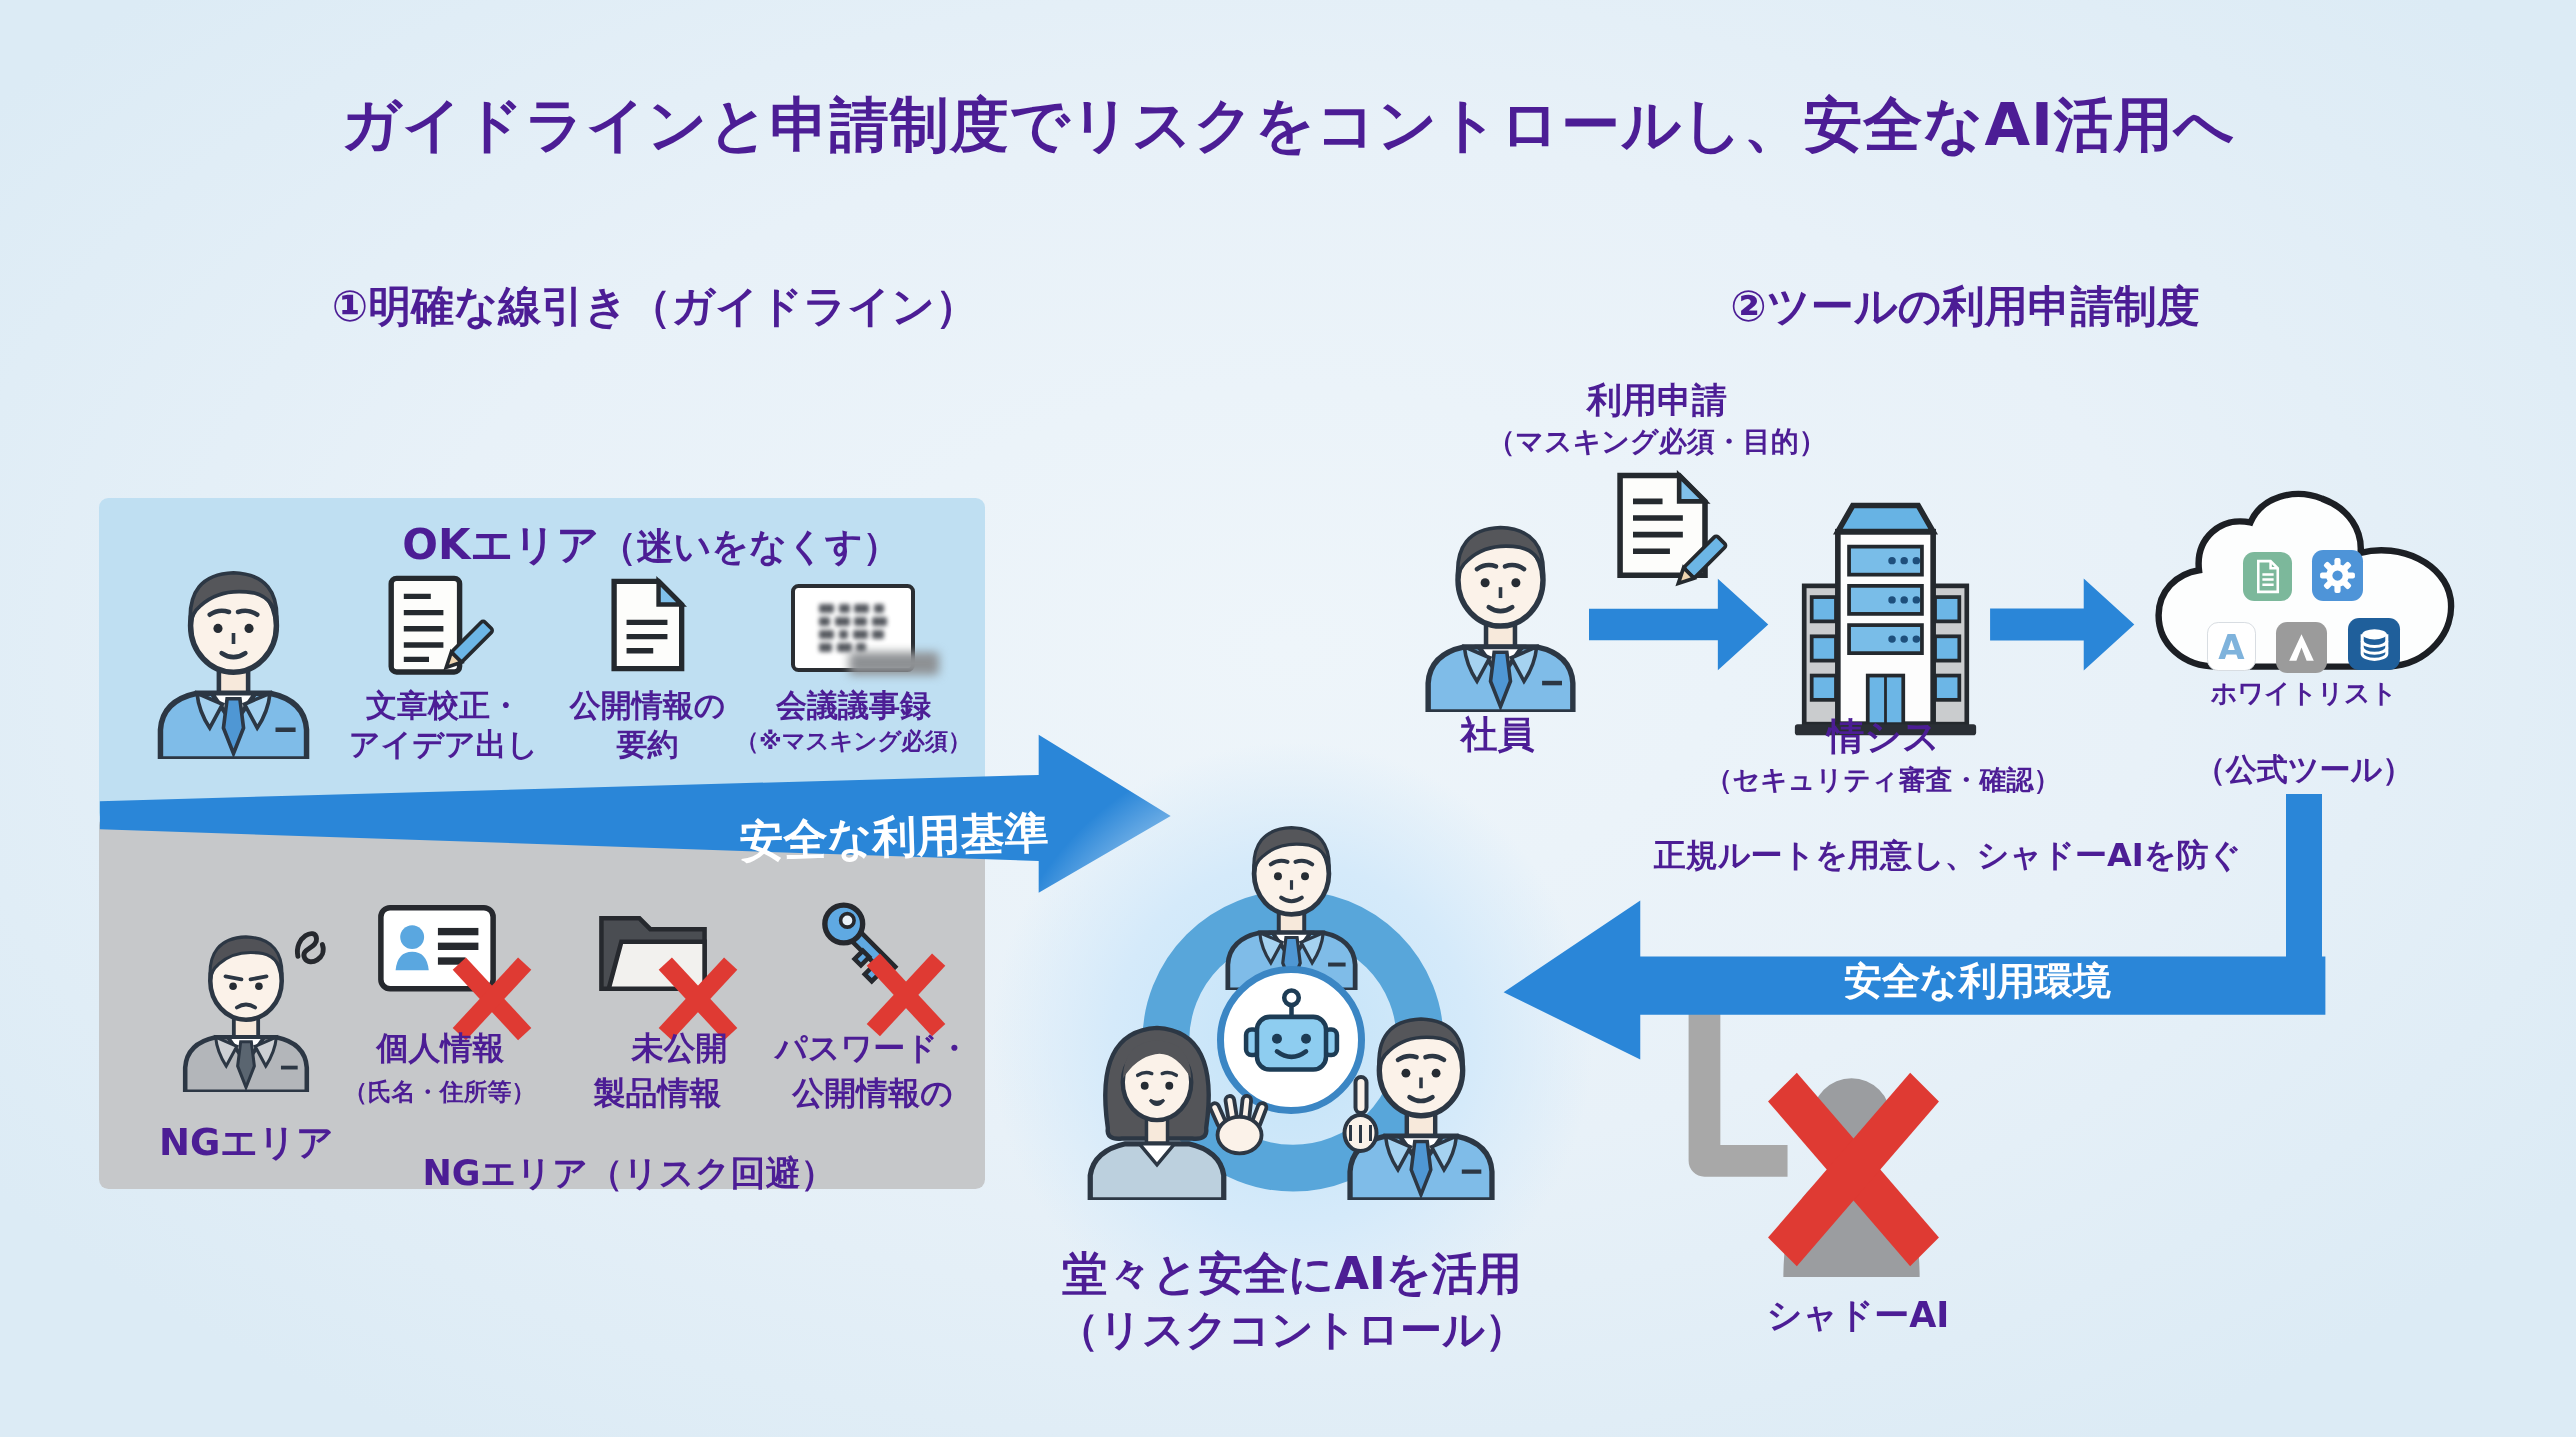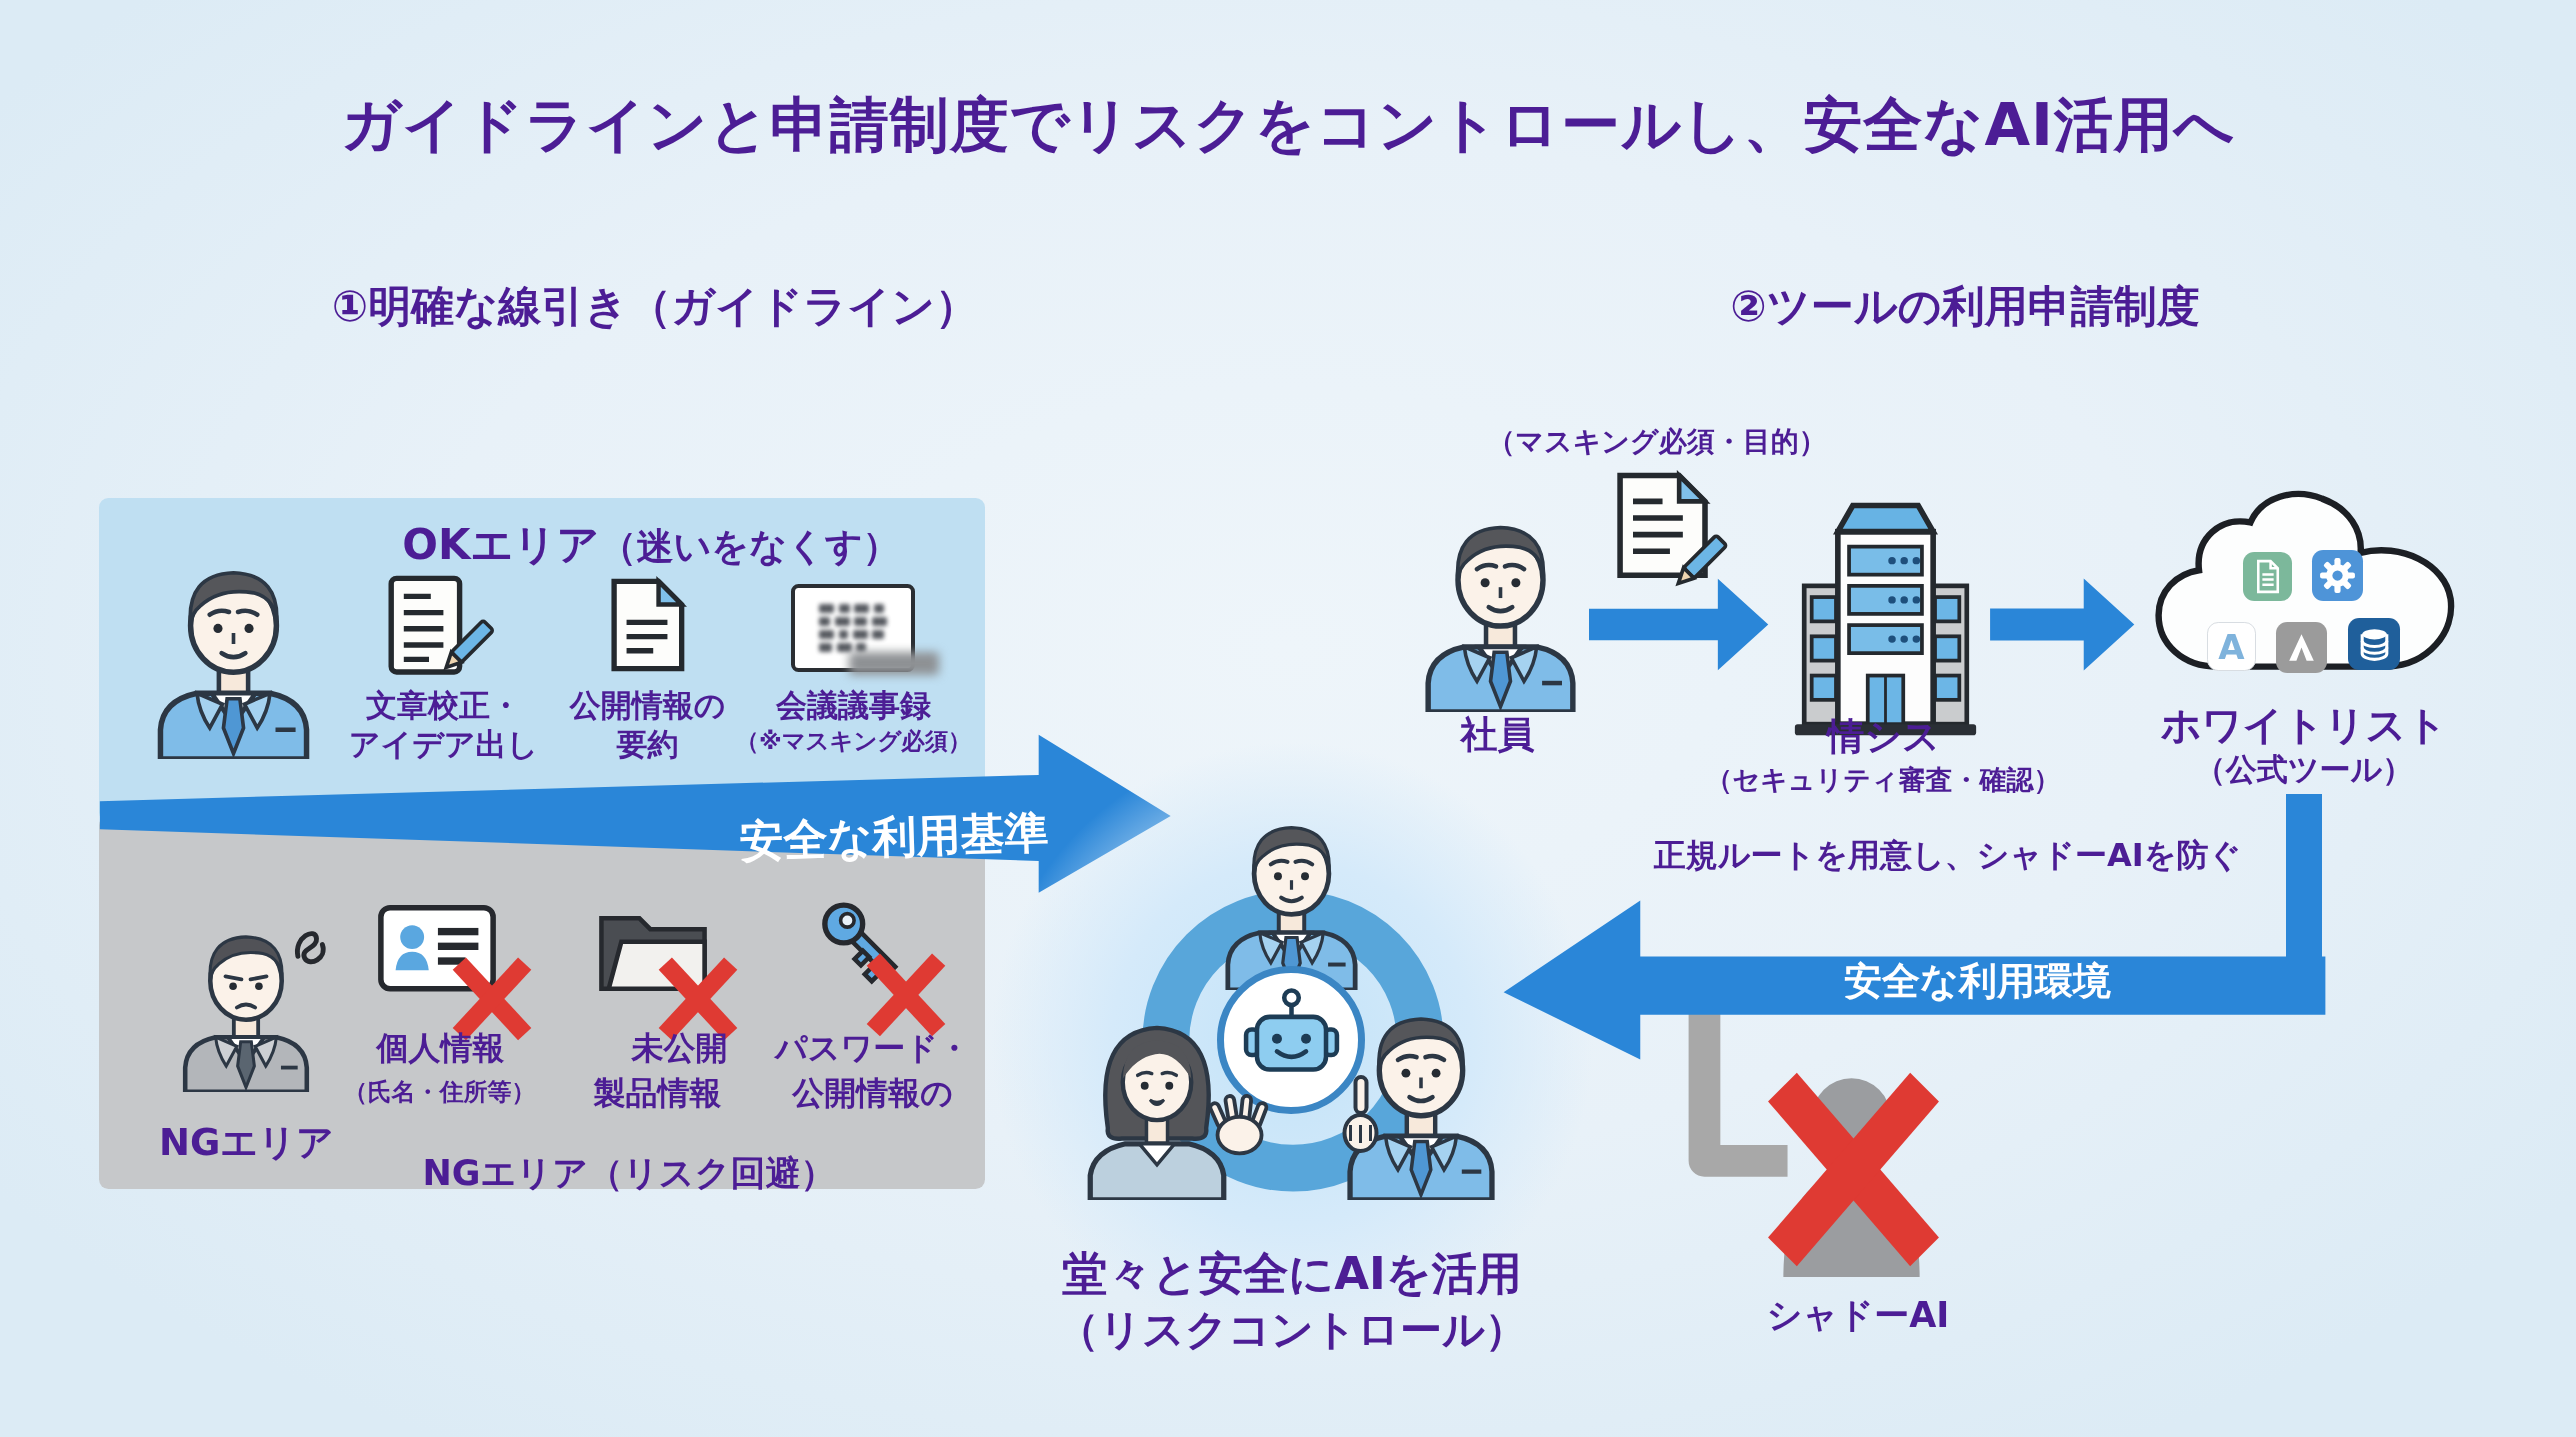--- a/index.html
+++ b/index.html
@@ -356,20 +356,21 @@
   <svg class="abs" style="left:1331px;top:996px" width="180" height="204" viewBox="0 0 200 230">
       <use href="#sym-man"></use>
     </svg>
   <svg class="abs" style="left:1340px;top:1073px" width="41" height="90" viewBox="0 0 40 90">
       <use href="#sym-point"></use>
     </svg>
 
   <div class="abs txt" style="left:824px;width:936px;top:1247px;font-size:45px">堂々と安全にAIを活用</div>
   <div class="abs txt" style="left:824px;width:936px;top:1305px;font-size:42px">（リスクコントロール）</div>
 
+  <div class="abs txt" style="left:1376px;width:562px;top:380px;font-size:35px">利用申請</div>
   <div class="abs txt" style="left:1376px;width:562px;top:425px;font-size:28px">（マスキング必須・目的）</div>
 
   <svg class="abs" style="left:1409px;top:504px" width="183" height="208" viewBox="0 0 200 230">
       <use href="#sym-man"></use>
     </svg>
   <div class="abs txt" style="left:1404px;width:187px;top:713px;font-size:37px">社員</div>
 
   <svg class="abs" style="left:1608px;top:470px" width="122" height="120" viewBox="0 0 130 130">
       <use href="#sym-appdoc"></use>
     </svg>
@@ -407,21 +408,21 @@
   <div class="abs tile" style="left:2276px;top:622px;width:51px;height:51px;background:#9b9b9b">
     <svg width="41" height="41" viewBox="0 0 40 40">
         <polygon points="20,7 32,33 25,33 20,20 15,33 8,33" fill="#ffffff"></polygon>
       </svg>
   </div>
   <div class="abs tile" style="left:2348px;top:618px;width:52px;height:52px;background:#1f5f9b">
     <svg width="41" height="41" viewBox="0 0 40 40">
         <use href="#sym-db"></use>
       </svg>
   </div>
-  <div class="abs txt" style="left:2117px;width:374px;top:702px;font-size:40px">ホワイトリスト</div>
+  <div class="abs txt" style="left:2117px;width:374px;top:678px;font-size:26px">ホワイトリスト</div>
   <div class="abs txt" style="left:2117px;width:374px;top:751px;font-size:31px">（公式ツール）</div>
 
   <div class="abs txt" style="left:1573px;width:749px;top:837px;font-size:32px">正規ルートを用意し、シャドーAIを防ぐ</div>
 
   <div class="abs bluebar" style="left:2286px;top:794px;width:36px;height:168px"></div>
 
   <svg class="abs" style="left:1683px;top:1013px" width="112" height="178" viewBox="0 0 120 190">
     <polyline points="23,0 23,158 112,158" fill="none" stroke="#a8a8a8" stroke-width="34" stroke-linejoin="round"></polyline>
   </svg>
 

